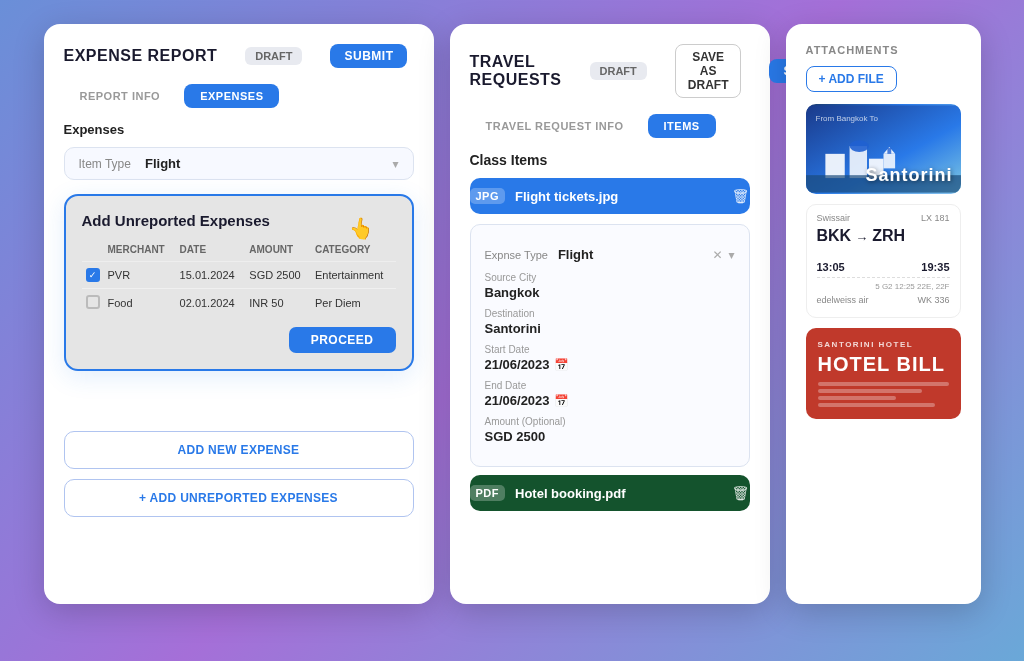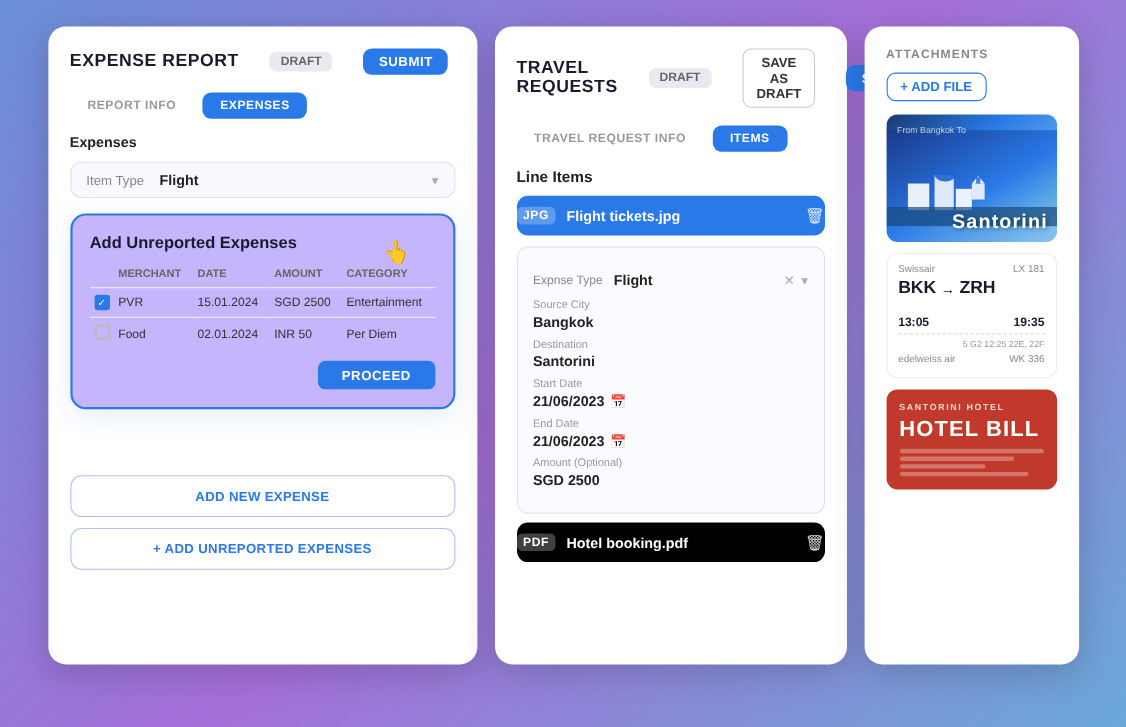--- a/index.html
+++ b/index.html
@@ -147,21 +147,21 @@
       color: #222;
       flex: 1;
     }
     .dropdown-arrow {
       color: #aaa;
       font-size: 12px;
     }
 
     
     .popup-box {
-      background: #c4b5fd;
+      background: #e5e5e5;
       border: 2.5px solid #2979e8;
       border-radius: 14px;
       padding: 16px;
       box-shadow: 0 6px 24px rgba(41,121,232,0.13);
       position: relative;
       z-index: 10;
     }
     .popup-title {
       font-size: 15px;
       font-weight: 700;
@@ -258,21 +258,21 @@
       padding: 10px 0;
       display: flex;
       align-items: center;
       gap: 10px;
       margin-bottom: 10px;
     }
     .file-card-jpg {
       background: #2979e8;
     }
     .file-card-pdf {
-      background: #000000;
+      background: #14532d;
     }
     .file-badge {
       font-size: 11px;
       font-weight: 800;
       color: #fff;
       background: rgba(255,255,255,0.25);
       border-radius: 5px;
       padding: 2px 6px;
       letter-spacing: 0.5px;
     }
@@ -359,21 +359,21 @@
       font-size: 12px;
       font-weight: 600;
       color: #2979e8;
       cursor: pointer;
       margin-bottom: 12px;
     }
 
     
     .santorini-ticket {
       width: 100%;
-      height: 116px;
+      height: 90px;
       background: linear-gradient(135deg, #1a3a6e 0%, #2979e8 40%, #5ba3e8 70%, #89c4f0 100%);
       border-radius: 10px;
       display: flex;
       flex-direction: column;
       align-items: center;
       justify-content: center;
       margin-bottom: 10px;
       position: relative;
       overflow: hidden;
     }
@@ -550,21 +550,21 @@
       <button class="btn-save-draft">SAVE AS DRAFT</button>
       <button class="btn-submit">SUBMIT</button>
       <button class="btn-close">✕</button>
     </div>
 
     <div class="tab-bar">
       <button class="tab tab-inactive">TRAVEL REQUEST INFO</button>
       <button class="tab tab-active">ITEMS</button>
     </div>
 
-    <div class="line-items-label">Line Items</div>
+    <div class="line-items-label">Class Items</div>
 
     <div class="file-card file-card-jpg">
       <span class="file-badge">JPG</span>
       <span class="file-name">Flight tickets.jpg</span>
       <span class="file-delete">🗑</span>
     </div>
 
     <div class="flight-details-box">
       <div class="flight-type-row">
         <span class="flight-type-label">Expnse Type</span>

